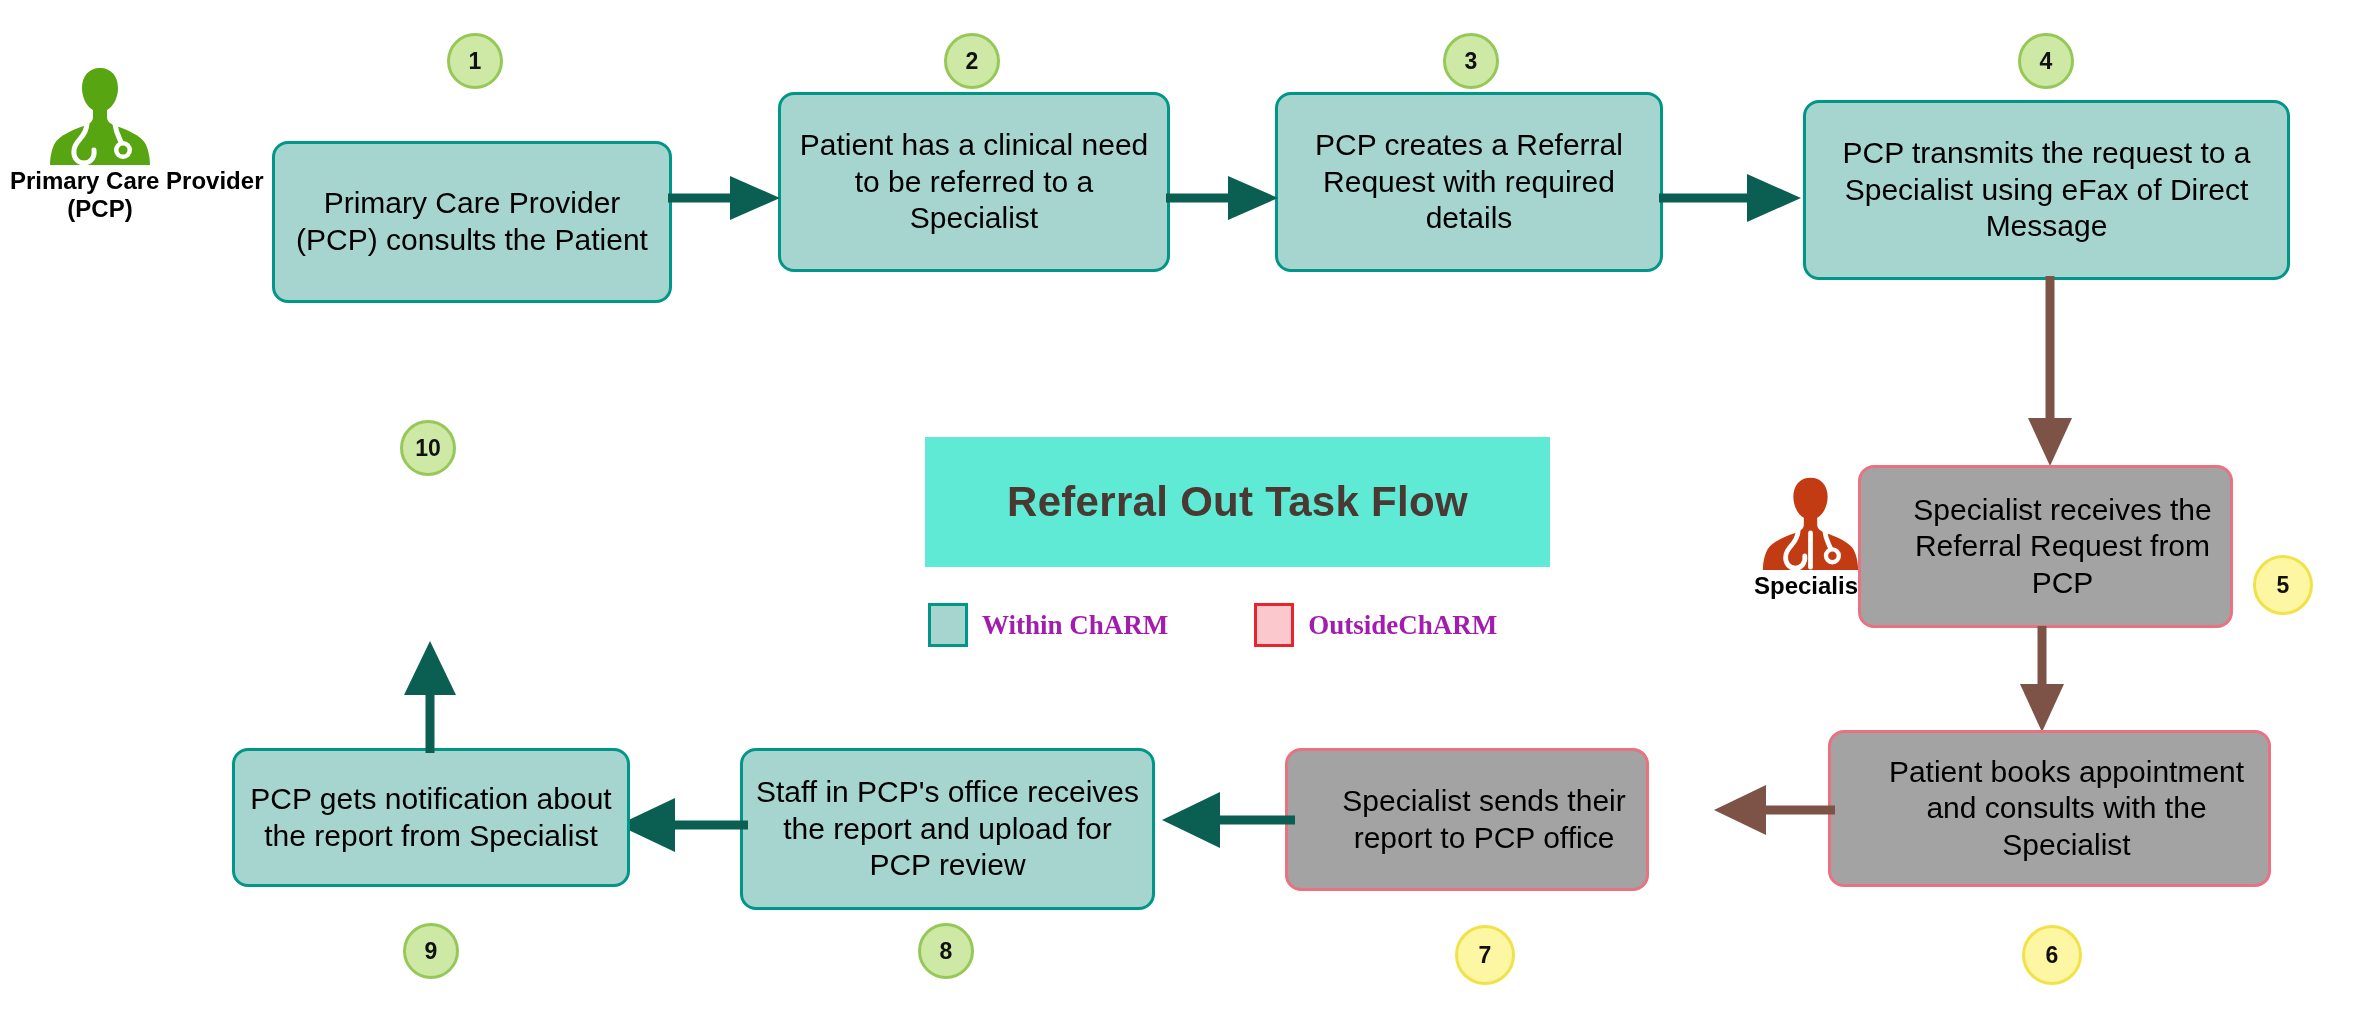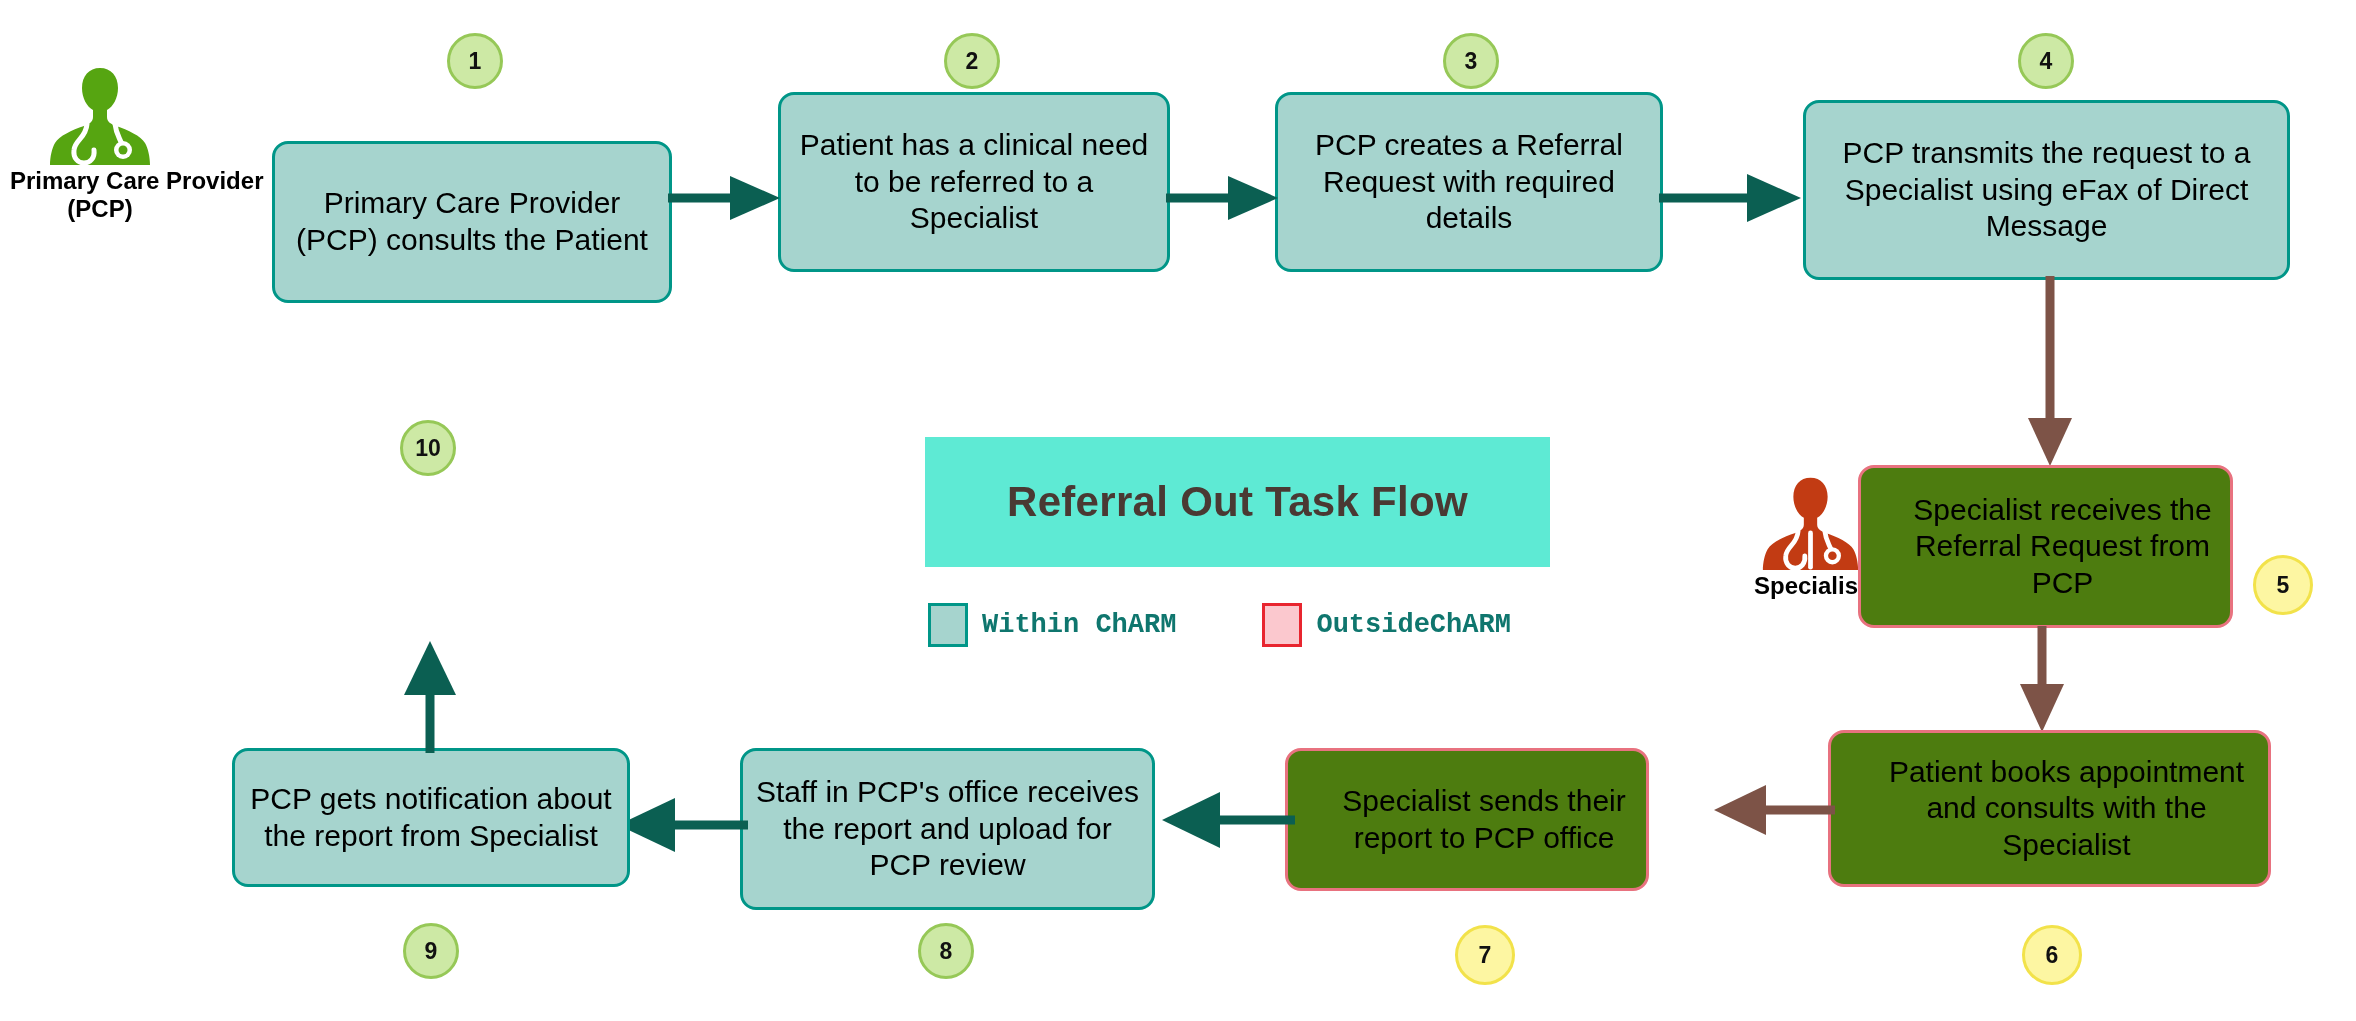--- a/index.html
+++ b/index.html
@@ -31,21 +31,21 @@
     line-height: 1.22;
     color: #000000;
     padding: 6px 10px;
     font-family: "Liberation Sans", sans-serif;
   }
   .node.within {
     background: #a6d4ce;
     border: 3px solid #009688;
   }
   .node.outside {
-    background: #4d7c0f;
+    background: #a3a3a3;
     border: 3px solid #e8727f;
     padding-left: 44px;
   }
 
   
   .badge {
     position: absolute;
     box-sizing: border-box;
     display: flex;
     align-items: center;
@@ -120,22 +120,22 @@
     background: #a6d4ce;
     border: 3px solid #009688;
   }
   .swatch.outside {
     background: #fbc8ce;
     border: 3px solid #e8252f;
   }
   .legend-label {
     font-size: 27px;
     font-weight: bold;
-    color: #0f766e;
-    font-family: Liberation Mono, monospace;
+    color: #a21caf;
+    font-family: Liberation Serif, serif;
     white-space: nowrap;
   }
   .legend-gap { width: 86px; }
 </style>
 </head>
 <body>
 
 <div id="canvas">
 
   <div class="actor" style="left:10px; top:62px; width:180px;">

